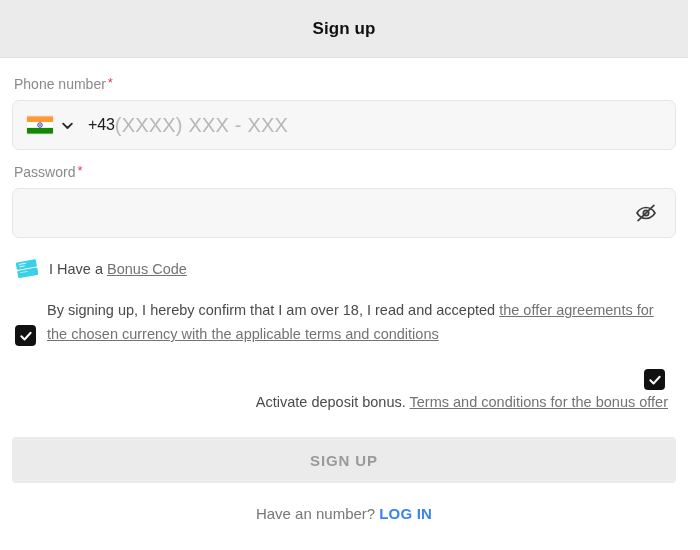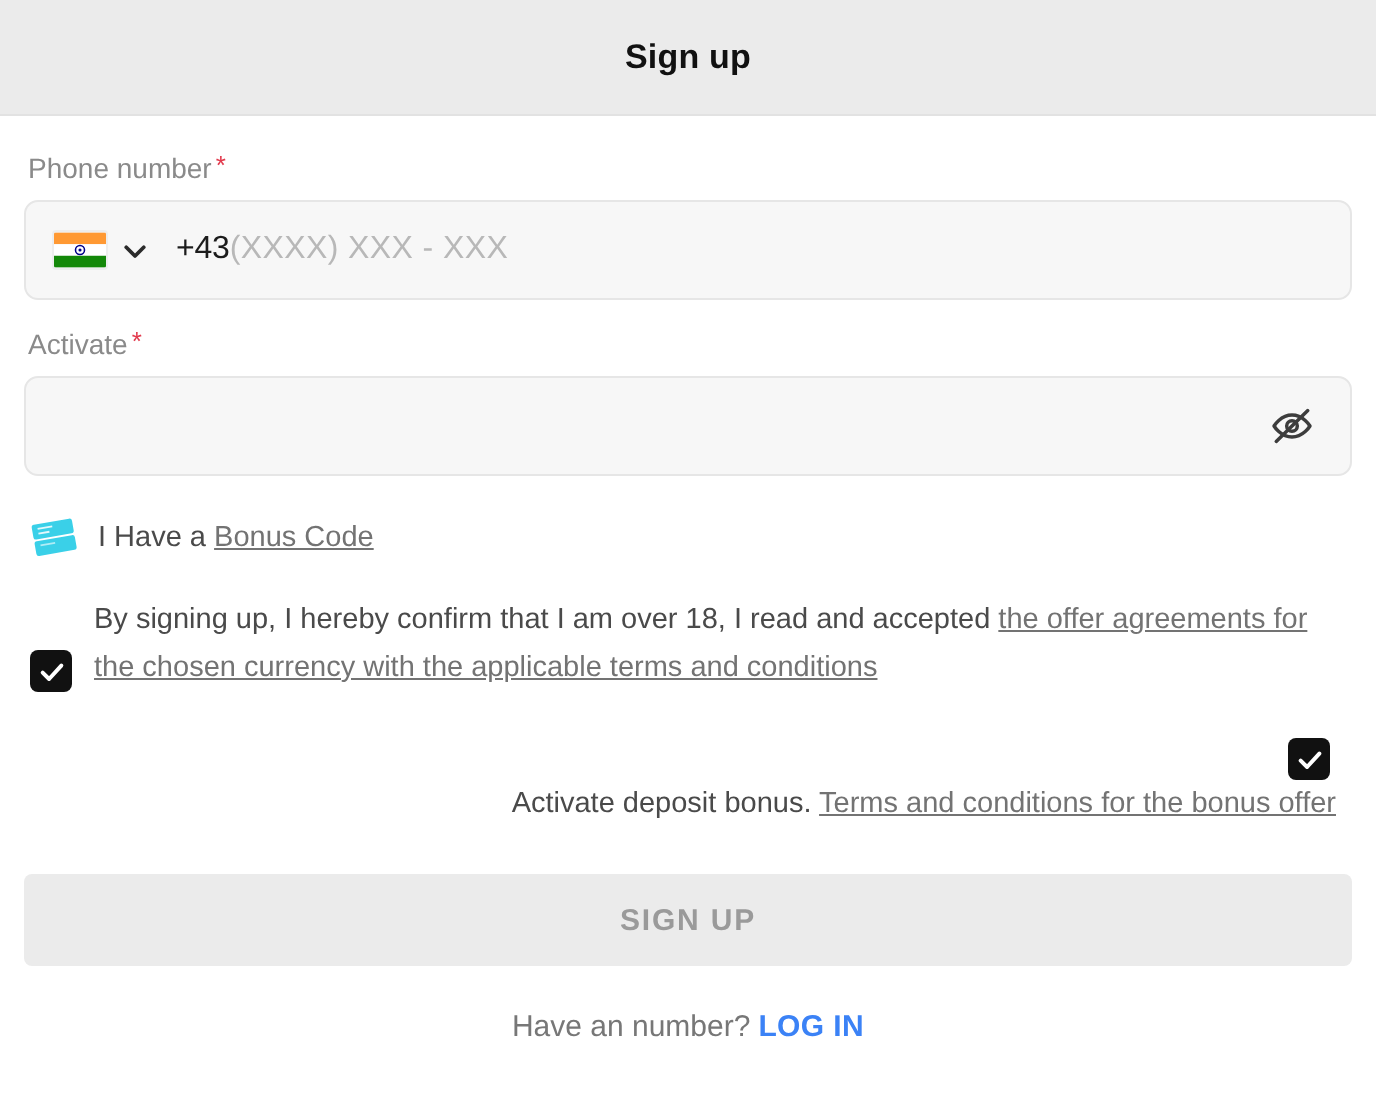--- a/index.html
+++ b/index.html
@@ -91,21 +91,21 @@
     display: flex;
     align-items: center;
   }
   .dial-code {
     margin-left: 13px;
     font-size: 16px;
     color: #1c1c1c;
     letter-spacing: -0.1px;
   }
   .phone-placeholder {
-    font-size: 16px;
+    font-size: 20px;
     color: #b8b8b8;
     letter-spacing: 0.2px;
   }
 
   .pw-toggle {
     position: absolute;
     right: 16px;
     top: 50%;
     transform: translateY(-50%);
     width: 26px;
@@ -228,21 +228,21 @@
             <polyline points="5,9 12,16 19,9"></polyline>
           </svg>
         </span>
         <span class="dial-code">+43</span>
         <span class="phone-placeholder">(XXXX) XXX - XXX</span>
       </div>
     </div>
 
     <div class="field" style="margin-top:14px;">
       <label class="field-label">
-        <span>Activate</span><span class="req">*</span>
+        <span>Password</span><span class="req">*</span>
       </label>
       <div class="input-box">
         <span class="pw-toggle">
           <svg width="22" height="22" viewBox="0 0 24 24" fill="none" stroke="#3d3d3d" stroke-width="1.9" stroke-linecap="round" stroke-linejoin="round">
             <path d="M2.2 12s3.6-6 9.8-6 9.8 6 9.8 6-3.6 6-9.8 6S2.2 12 2.2 12z"></path>
             <circle cx="12" cy="12" r="2.9"></circle>
             <line x1="3.4" y1="20.4" x2="20.6" y2="3.6"></line>
           </svg>
         </span>
       </div>

